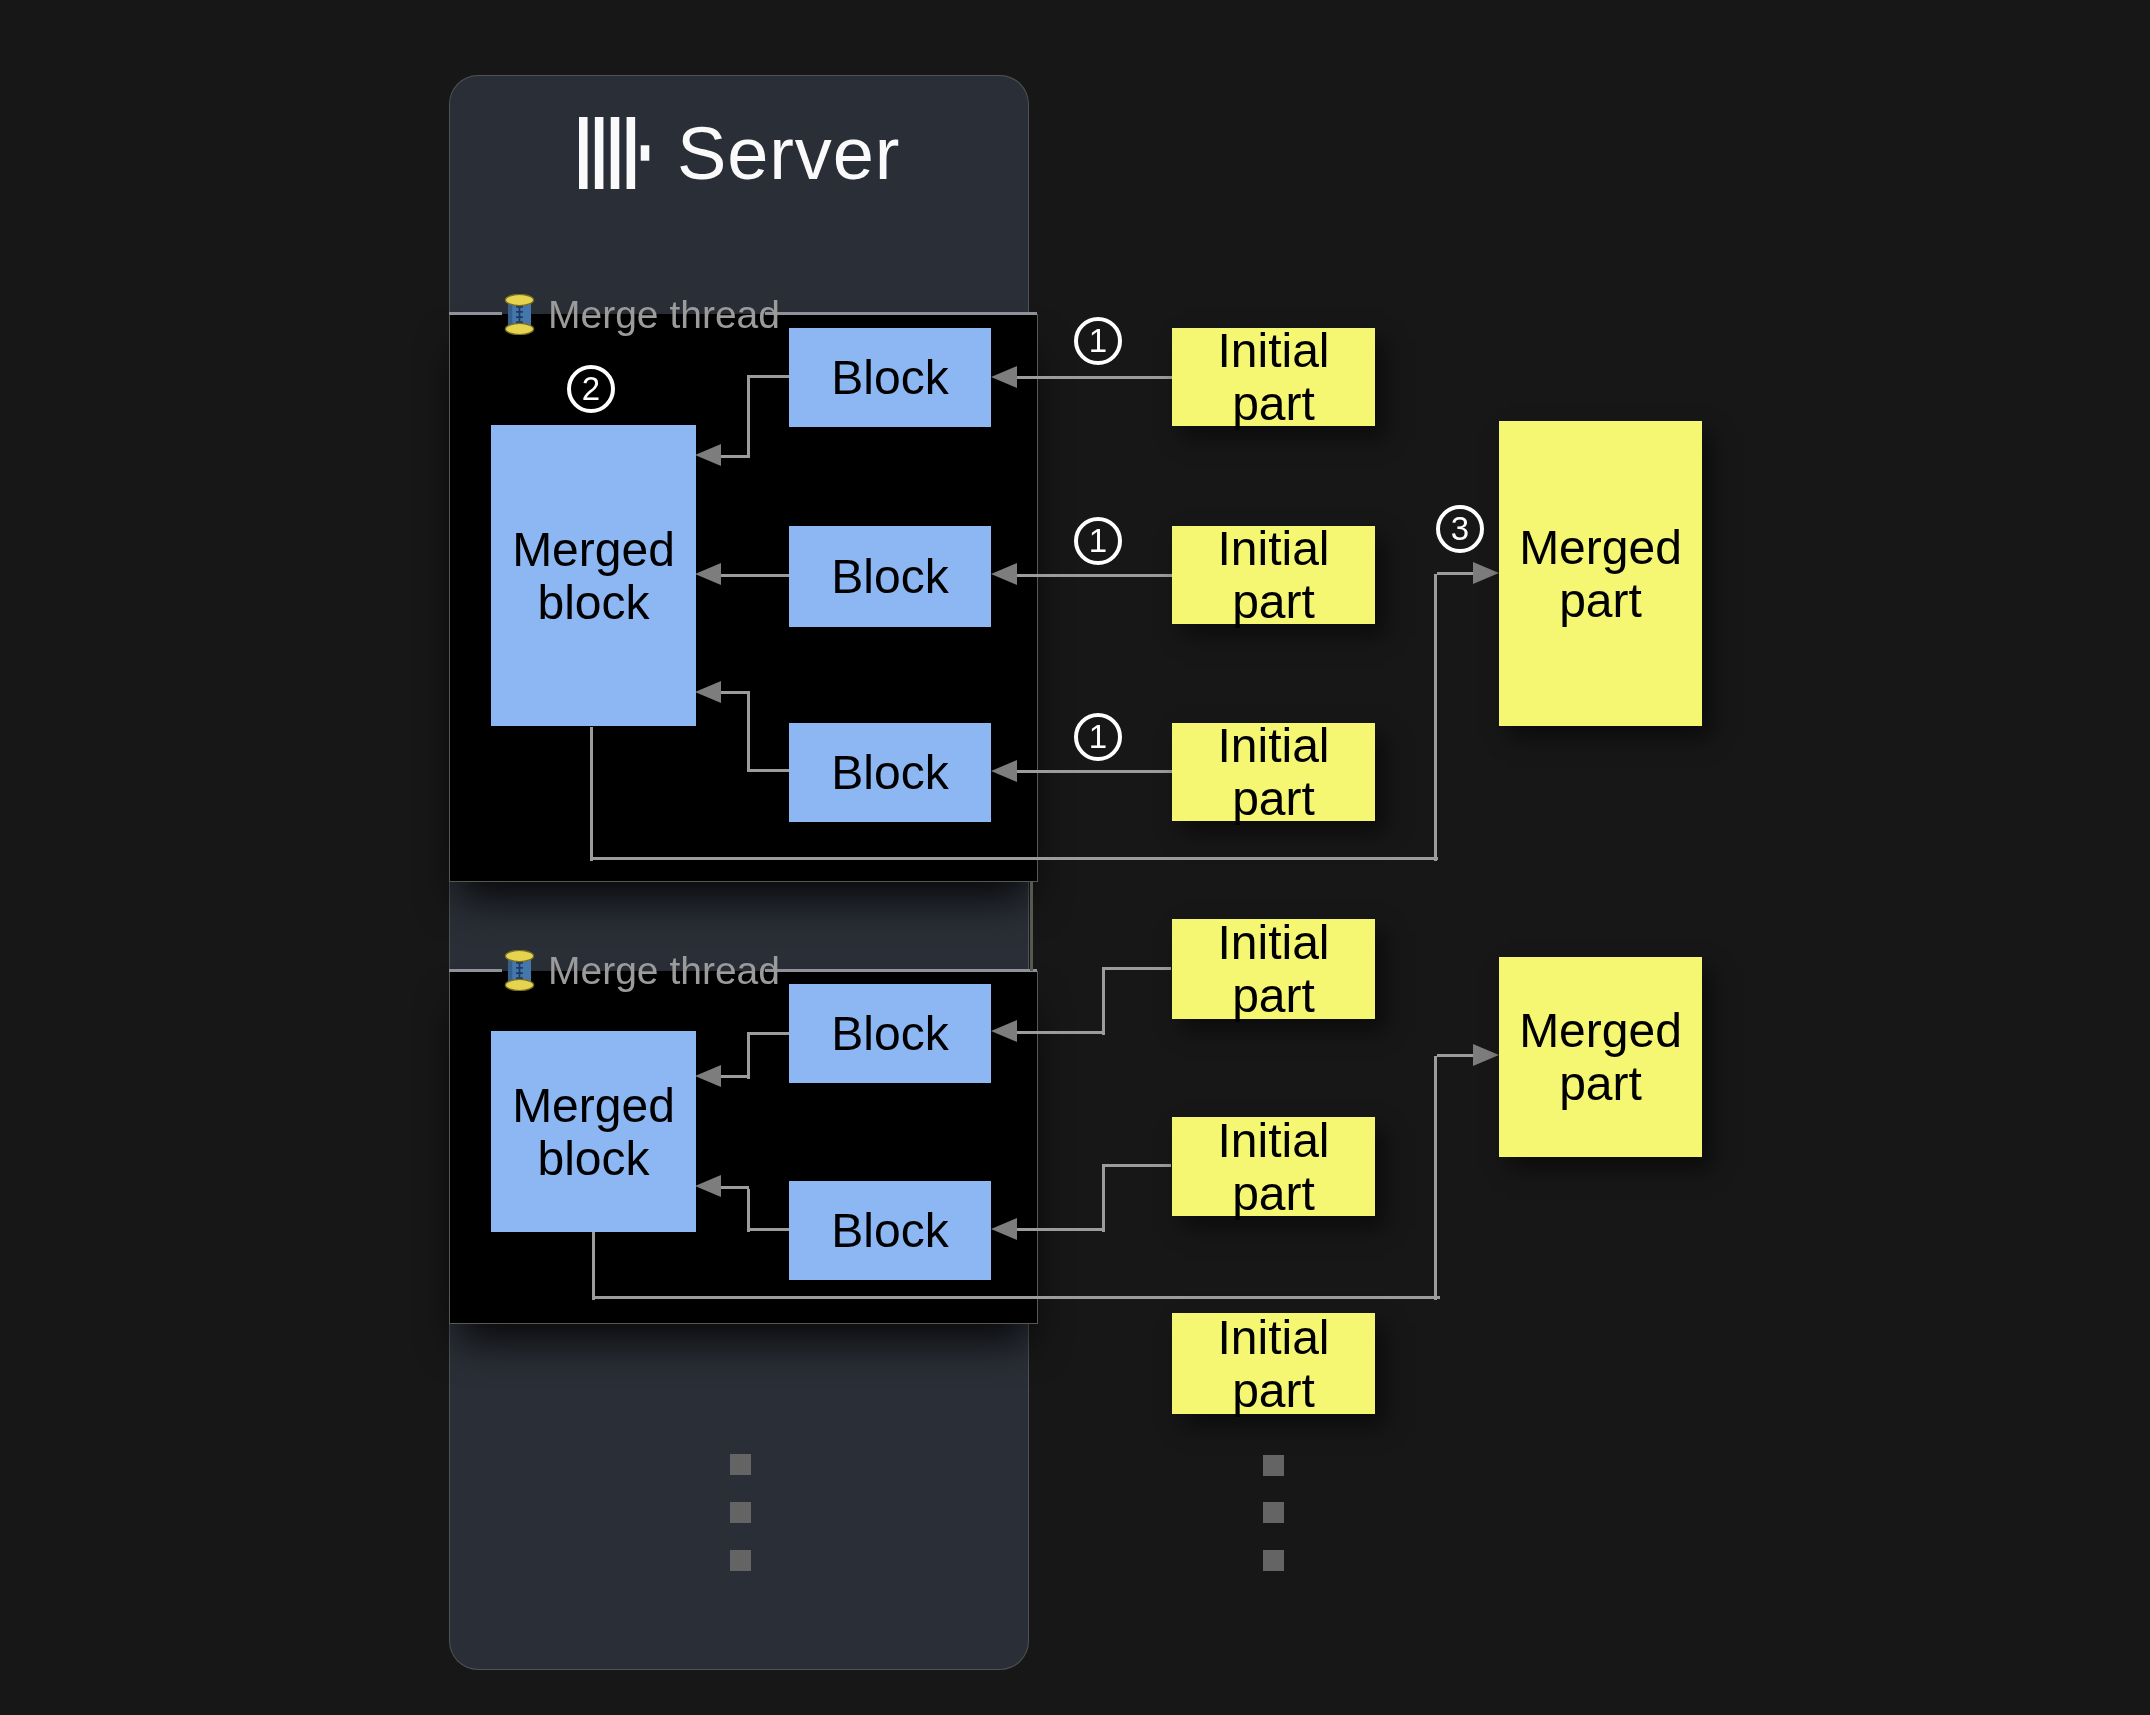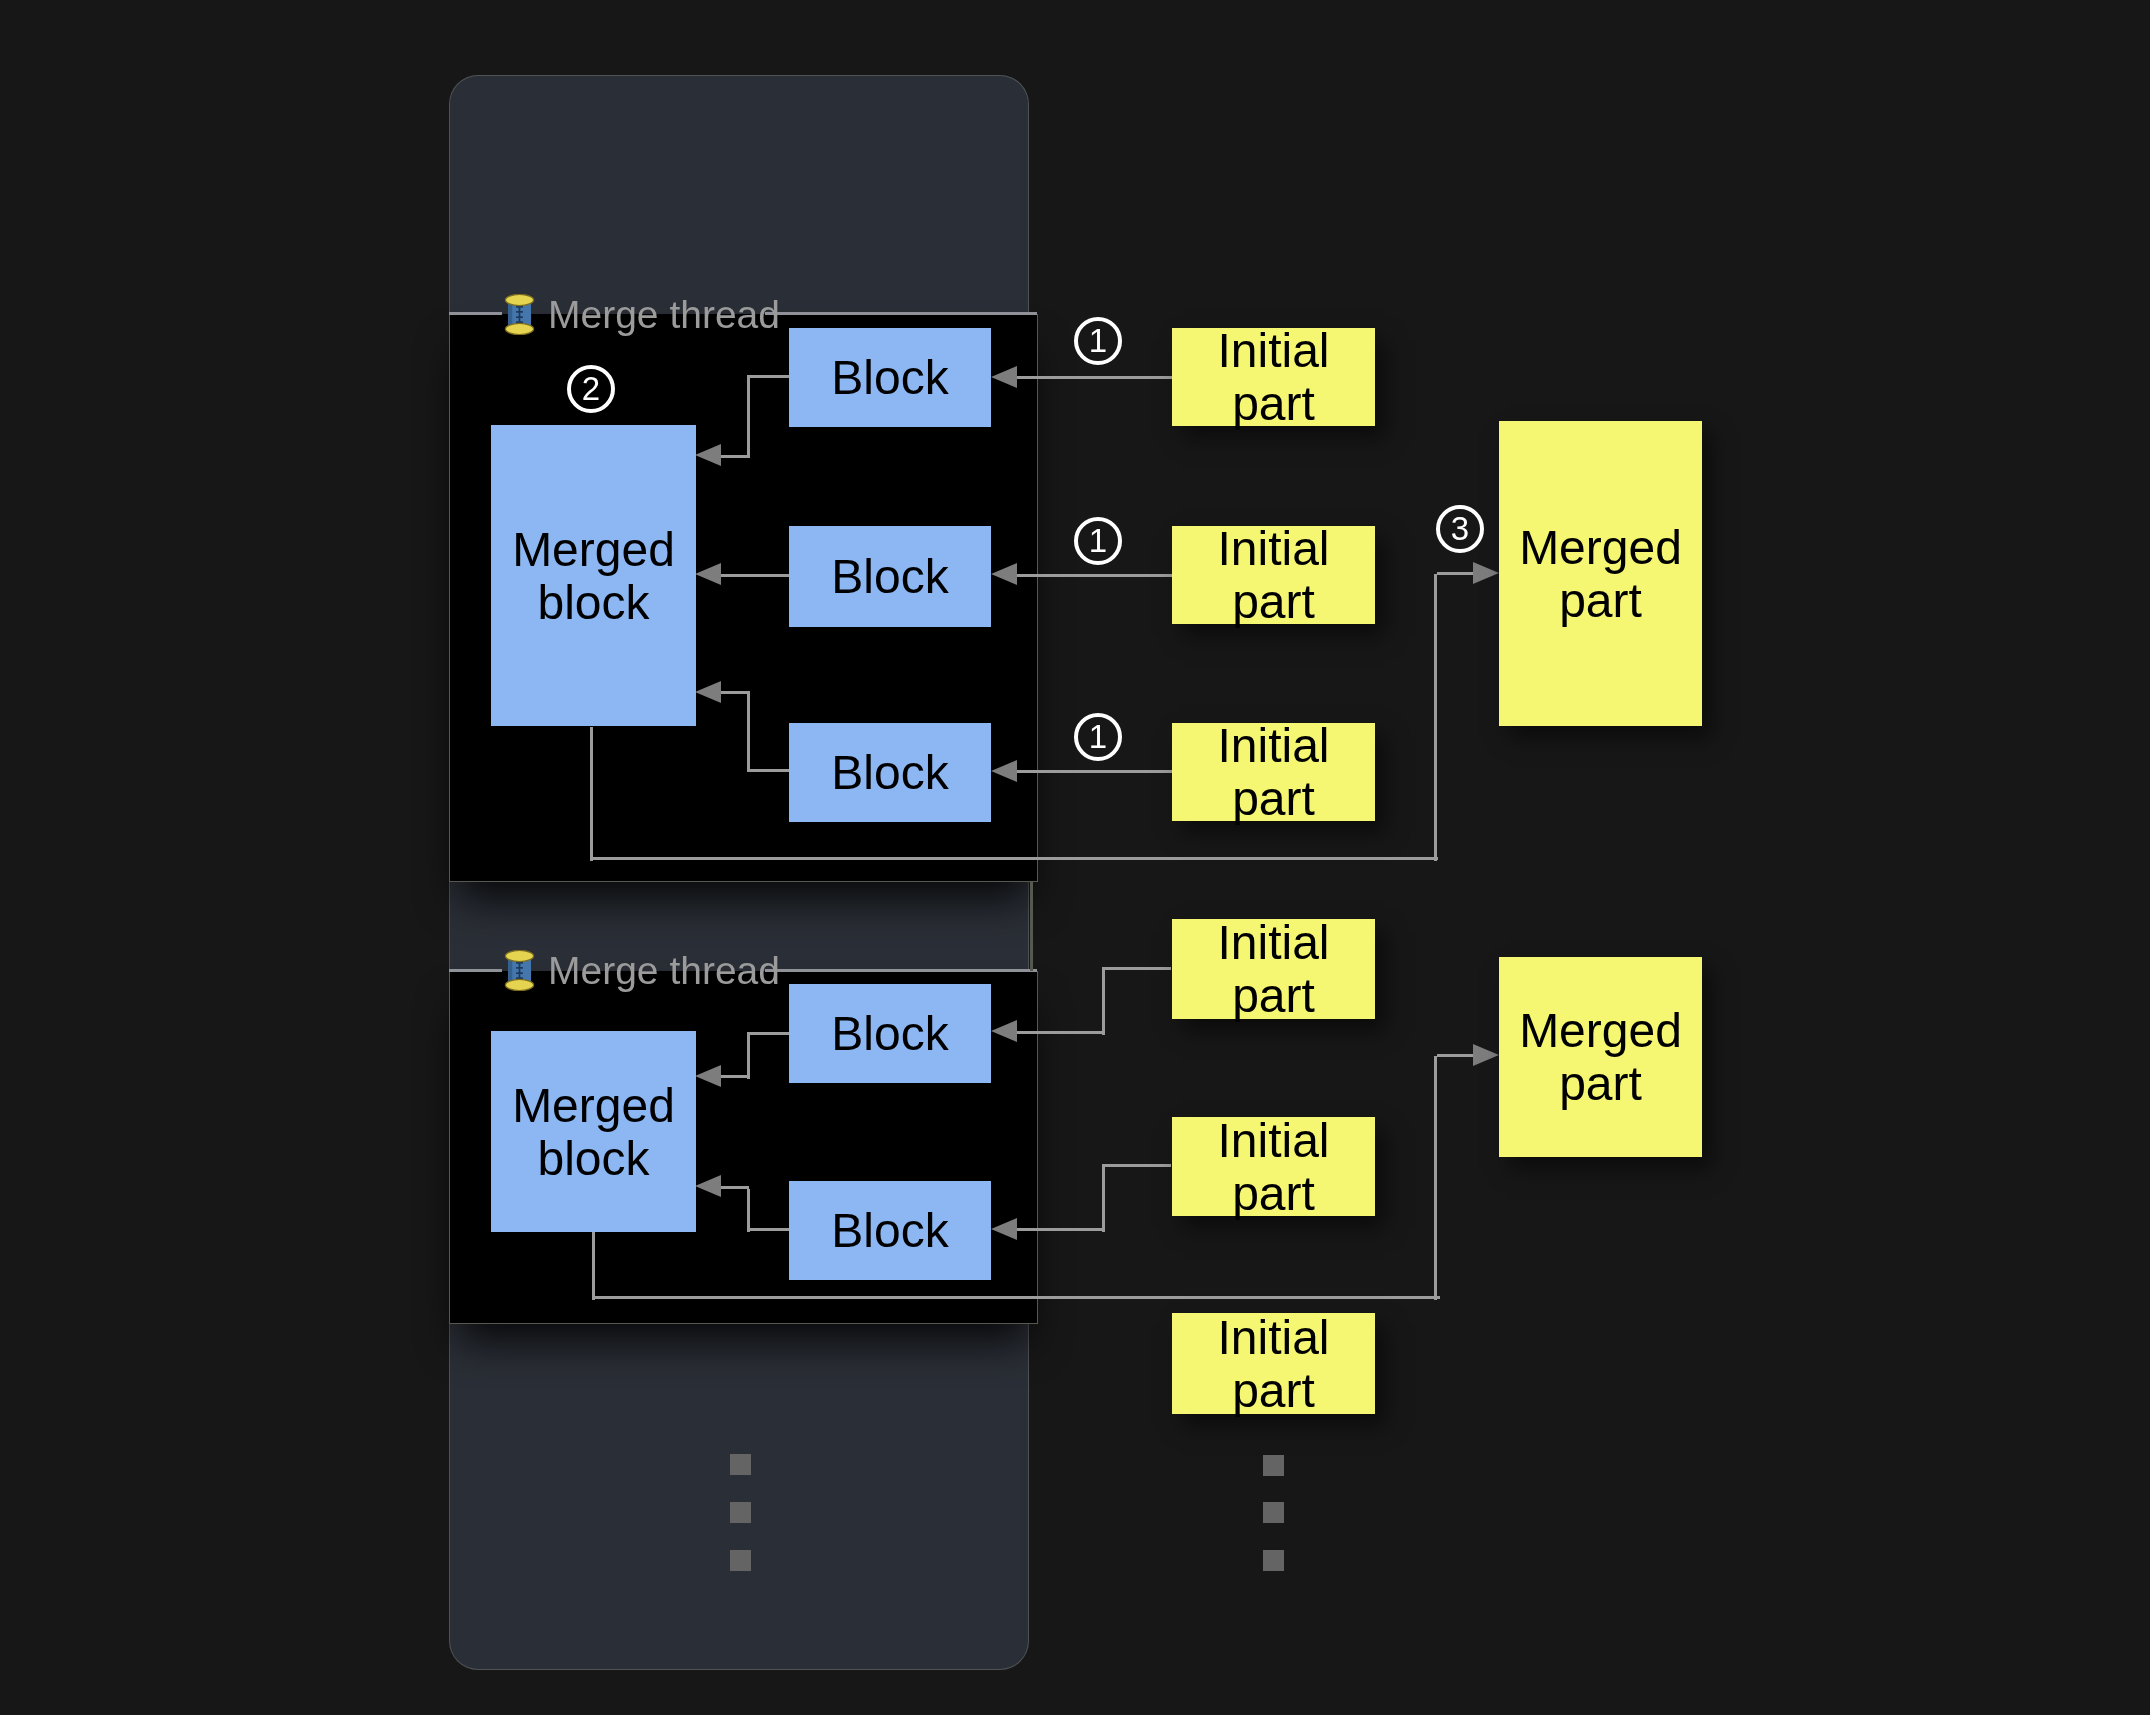--- a/index.html
+++ b/index.html
@@ -43,20 +43,30 @@
 
   .dot{width:20.5px;height:20.5px;background:#646464;}
 </style>
 </head>
 <body>
 
 <div class="stage">
 
   <div class="abs server-panel"></div>
 
+  <div class="abs server-header">
+    <svg width="72" height="72" viewBox="0 0 84 84">
+      <rect x="0" y="0" width="10" height="84" fill="#fafafa"></rect>
+      <rect x="18.5" y="0" width="10" height="84" fill="#fafafa"></rect>
+      <rect x="37" y="0" width="10" height="84" fill="#fafafa"></rect>
+      <rect x="55.5" y="0" width="10" height="84" fill="#fafafa"></rect>
+      <rect x="72" y="33" width="10" height="18" fill="#fafafa"></rect>
+    </svg>
+    <div class="server-title">Server</div>
+  </div>
 
   <div class="abs thread-panel p1"></div>
   <div class="abs topline" style="left:449px;top:312px;width:53px;"></div>
   <div class="abs topline" style="left:765px;top:312px;width:272px;"></div>
 
   <div class="abs thread-panel p2"></div>
   <div class="abs topline" style="left:449px;top:969px;width:53px;"></div>
   <div class="abs topline" style="left:765px;top:969px;width:272px;"></div>
   <div class="abs border-stub"></div>
 

